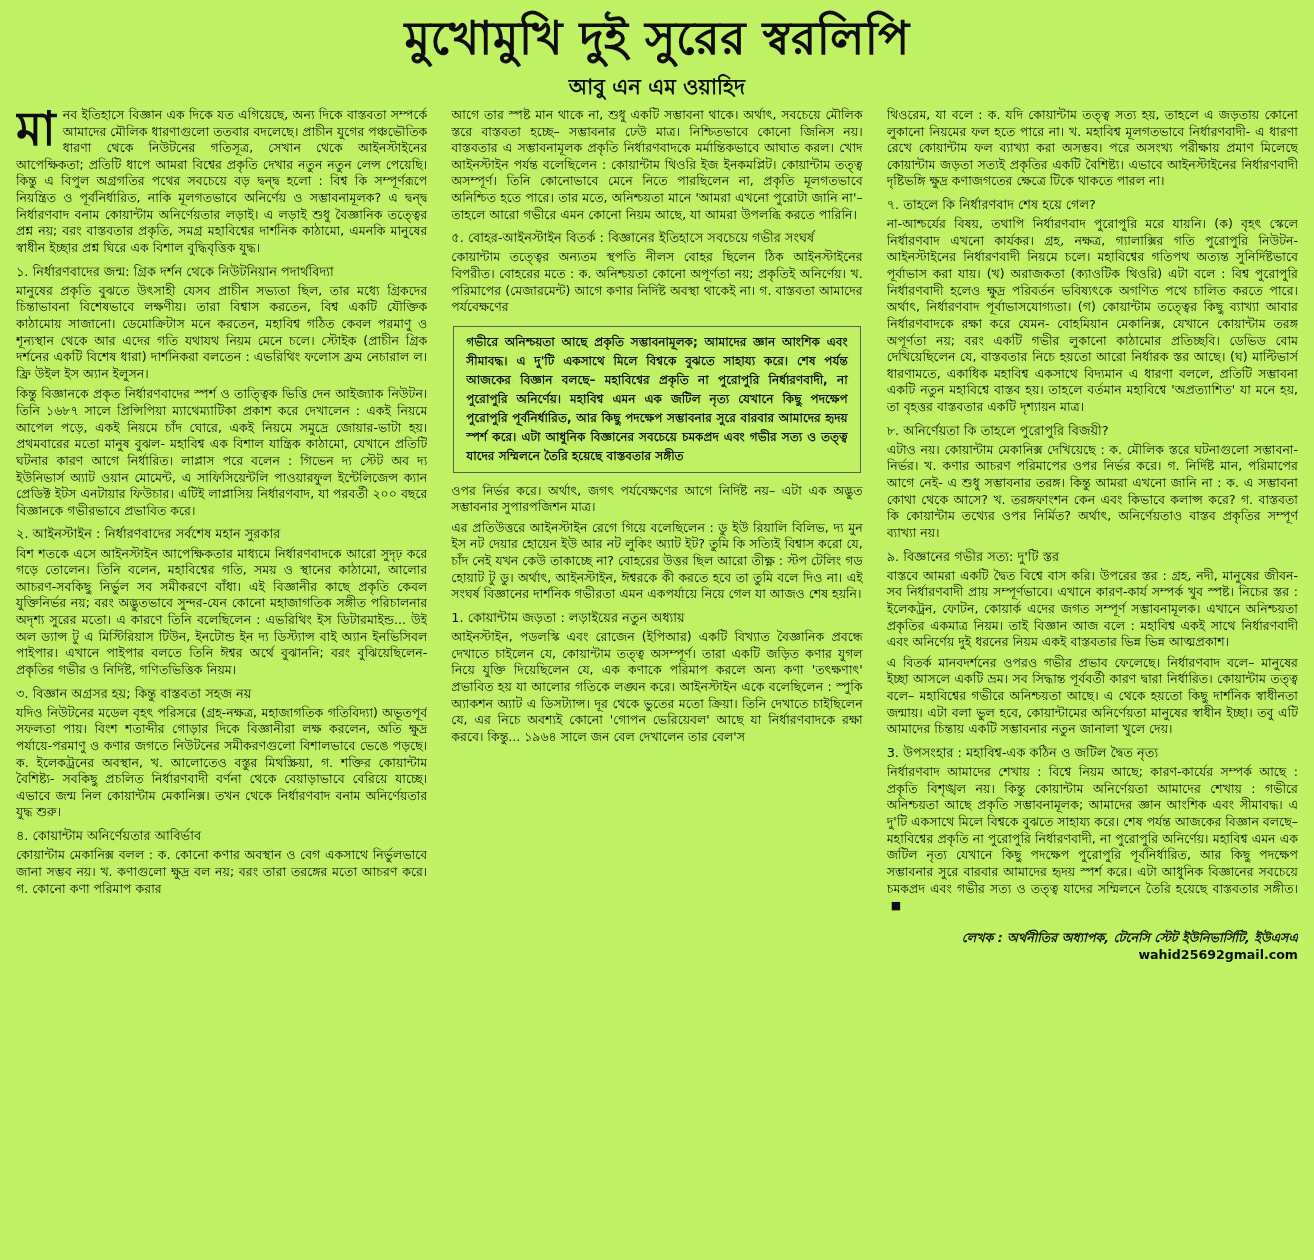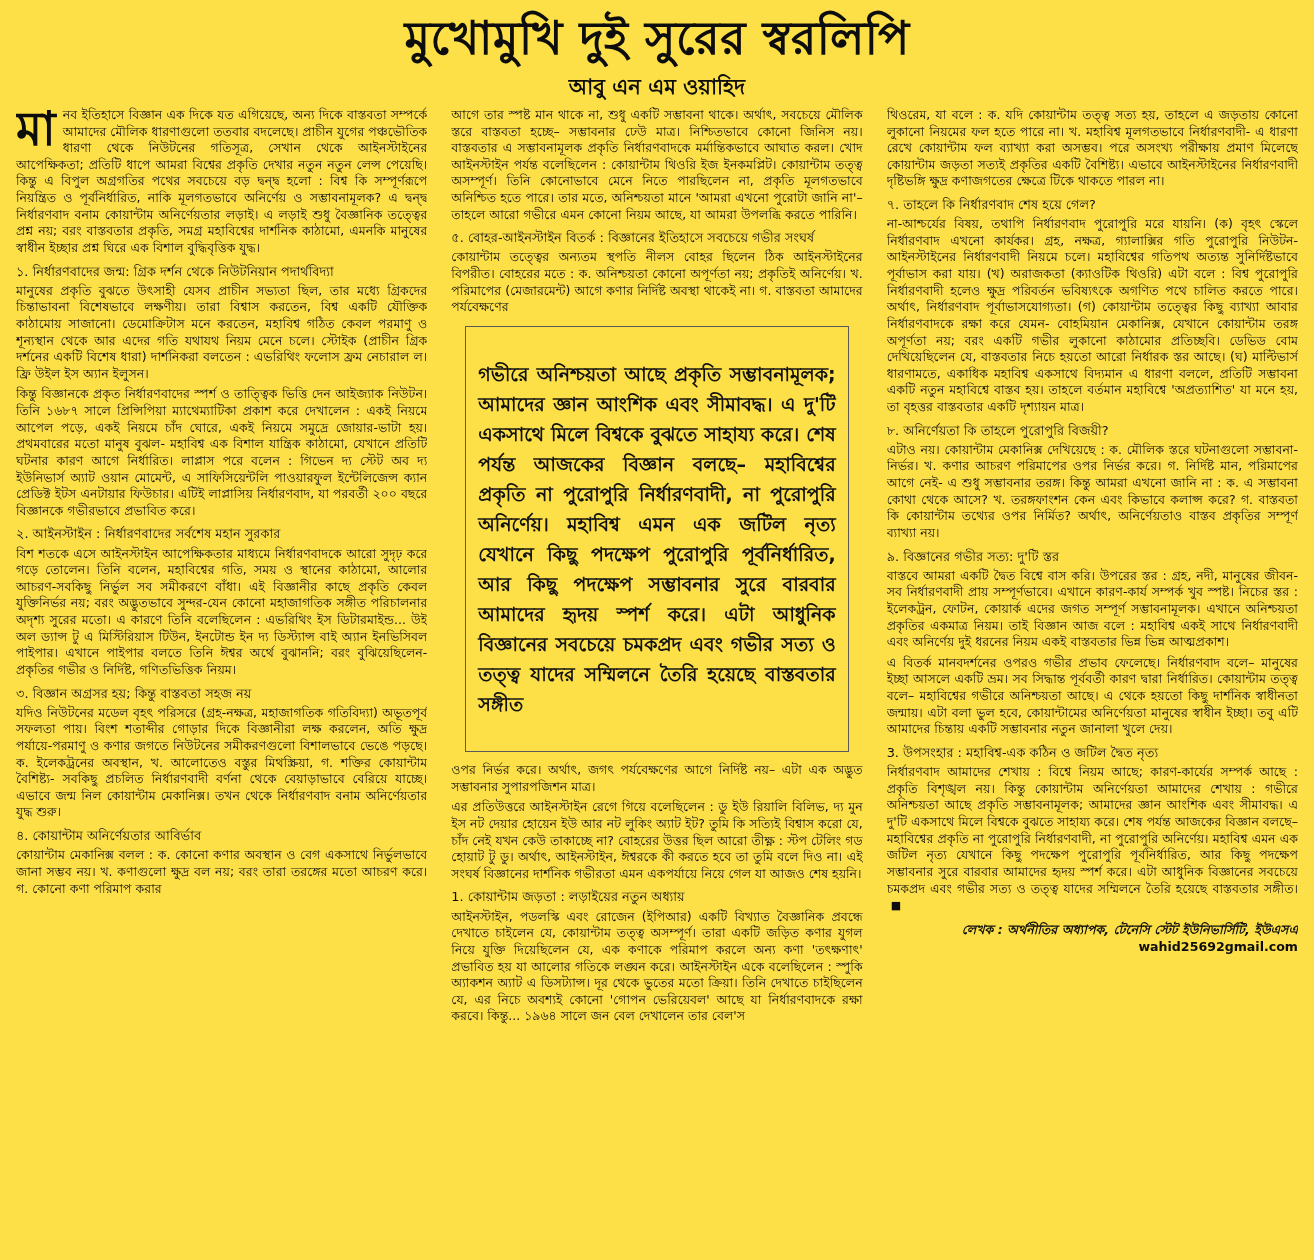--- a/index.html
+++ b/index.html
@@ -8,21 +8,21 @@
     background: #ffffff;
     color: #0d0d0d;
     font-family: "DejaVu Sans", "Liberation Sans", sans-serif;
   }
   .page {
     width: 1314px;
     height: 1260px;
     box-sizing: border-box;
     padding: 8px 16px 10px;
     overflow: hidden;
-    background: #fde047;
+    background: #bef264;
   }
   .masthead { text-align: center; }
   .headline {
     font-size: 46px;
     font-weight: 800;
     line-height: 1.15;
     margin: 4px 0 6px;
     letter-spacing: 0.5px;
   }
   .byline {
@@ -53,38 +53,38 @@
   }
   .dropcap {
     float: left;
     font-size: 47px;
     line-height: 0.82;
     font-weight: 700;
     padding: 3px 7px 0 0;
   }
   .pullquote {
     border: 1px solid #5a5a5a;
-    padding: 32px 12px;
-    margin: 10px 14px;
-    font-size: 19px;
+    padding: 6px 12px;
+    margin: 10px 2px;
+    font-size: 12px;
     font-weight: 700;
     line-height: 1.58;
     text-align: justify;
     color: #111;
   }
   .endmark {
     font-size: 11px;
     margin-left: 4px;
     vertical-align: baseline;
   }
   .author {
     text-align: right;
     font-weight: 700;
     font-style: italic;
-    margin-top: 8px;
+    margin-top: 16px;
     font-size: 12.6px;
   }
   .author .email {
     display: block;
     font-style: normal;
     font-weight: 700;
   }
 </style>
 </head>
 <body>

